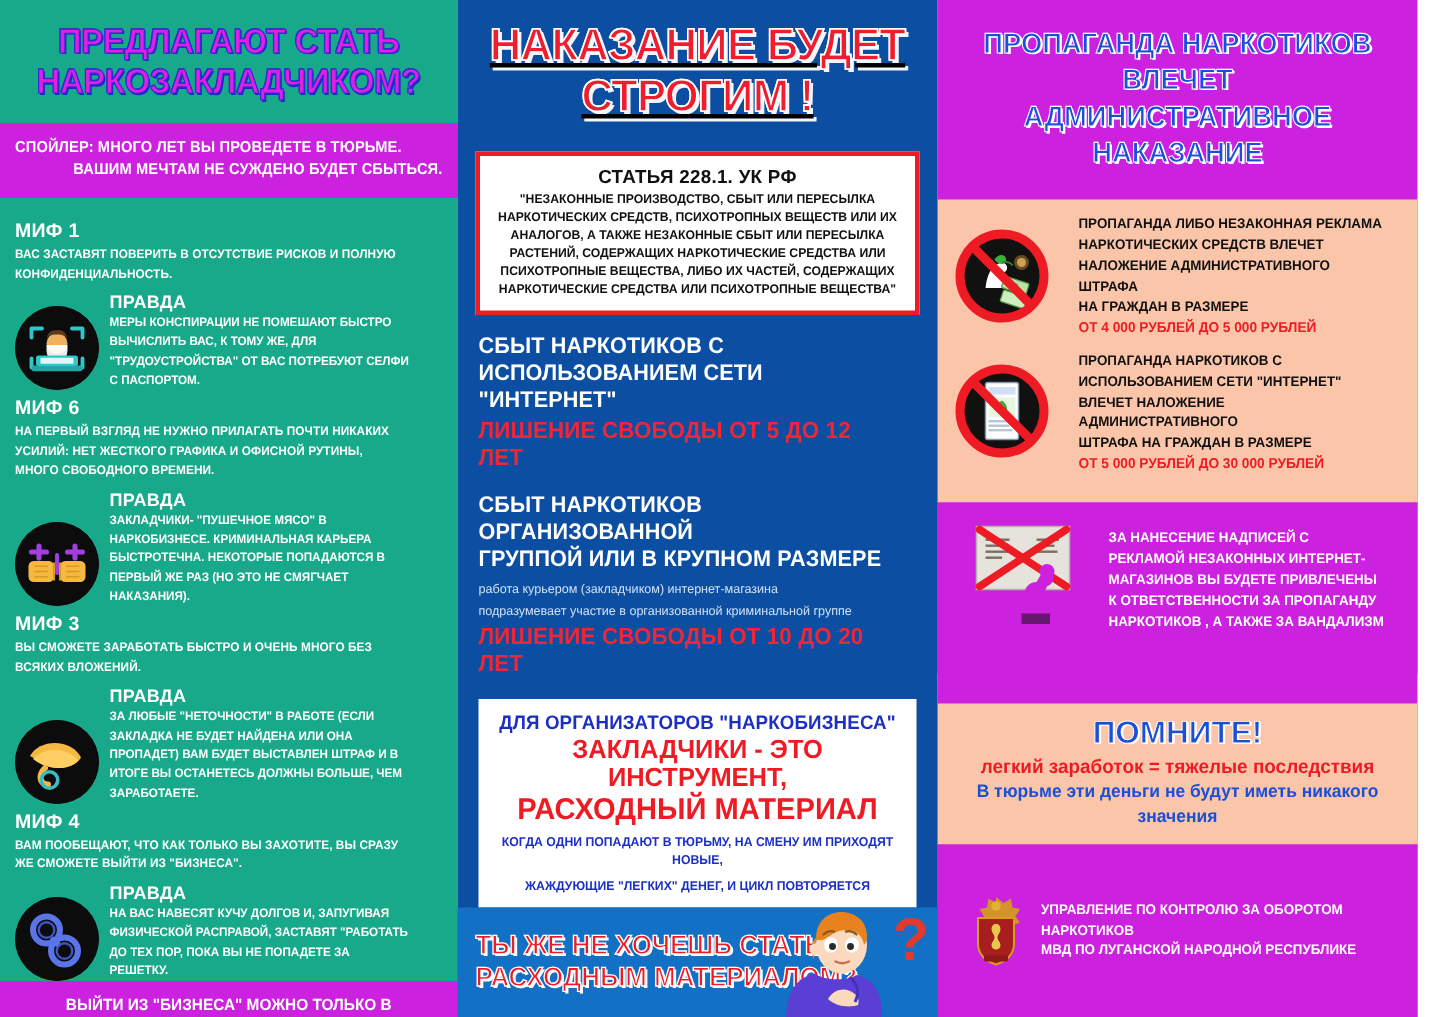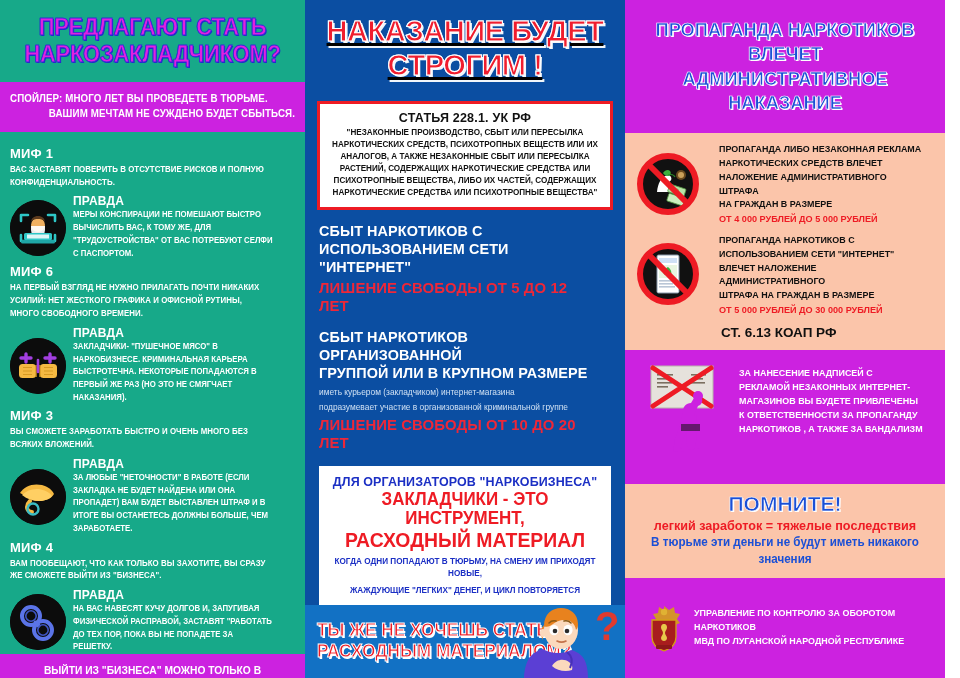--- a/index.html
+++ b/index.html
@@ -57,21 +57,21 @@
   .lt-body { flex: 1; padding: 10px 21px 0 10px; }
   .myth-title {
     color: #ffffff; font-weight: bold; font-size: 13px;
     margin-top: 4px; letter-spacing: 0.2px;
   }
   .myth-text {
     color: #ffffff; font-size: 8.3px; font-weight: bold;
     line-height: 1.55; margin-top: 2px; letter-spacing: 0.05px;
     transform: scaleX(0.95); transform-origin: left center;
   }
-  .truth-row { display: flex; gap: 7px; margin-top: 5px; align-items: center; }
+  .truth-row { display: flex; gap: 7px; margin-top: 5px; align-items: flex-end; }
   .truth-icon {
     flex: 0 0 auto; width: 56px; height: 56px; border-radius: 50%;
     background: #0c0c0c; position: relative; overflow: hidden; margin-top: 2px;
   }
   .truth-col { flex: 1; padding-top: 1px; }
   .truth-label {
     color: #ffffff; font-weight: bold; font-size: 12px; letter-spacing: 0.2px;
   }
   .truth-text {
     color: #ffffff; font-size: 8.2px; font-weight: bold;
@@ -319,21 +319,21 @@
         <div class="pen-head">СБЫТ НАРКОТИКОВ С</div>
         <div class="pen-head">ИСПОЛЬЗОВАНИЕМ СЕТИ "ИНТЕРНЕТ"</div>
         <div class="pen-term">ЛИШЕНИЕ СВОБОДЫ ОТ 5 ДО 12 ЛЕТ</div>
       </div>
 
       <div style="height:13px"></div>
 
       <div>
         <div class="pen-head">СБЫТ НАРКОТИКОВ ОРГАНИЗОВАННОЙ</div>
         <div class="pen-head">ГРУППОЙ ИЛИ В КРУПНОМ РАЗМЕРЕ</div>
-        <div class="pen-note">иметь курьером (закладчиком) интернет-магазина</div>
+        <div class="pen-note">работа курьером (закладчиком) интернет-магазина</div>
         <div class="pen-note">подразумевает участие в организованной криминальной группе</div>
         <div class="pen-term">ЛИШЕНИЕ СВОБОДЫ ОТ 10 ДО 20 ЛЕТ</div>
       </div>
 
       <div class="org-box">
         <div class="org-l1">ДЛЯ ОРГАНИЗАТОРОВ "НАРКОБИЗНЕСА"</div>
         <div class="org-l2">ЗАКЛАДЧИКИ - ЭТО ИНСТРУМЕНТ,</div>
         <div class="org-l3">РАСХОДНЫЙ МАТЕРИАЛ</div>
         <div class="org-note">КОГДА ОДНИ ПОПАДАЮТ В ТЮРЬМУ, НА СМЕНУ ИМ ПРИХОДЯТ НОВЫЕ,</div>
         <div class="org-note">ЖАЖДУЮЩИЕ "ЛЕГКИХ" ДЕНЕГ, И ЦИКЛ ПОВТОРЯЕТСЯ</div>
@@ -422,21 +422,20 @@
         </div>
         <div class="adm-col">
           <div class="adm-text">ПРОПАГАНДА  НАРКОТИКОВ С</div>
           <div class="adm-text">ИСПОЛЬЗОВАНИЕМ СЕТИ "ИНТЕРНЕТ"</div>
           <div class="adm-text">ВЛЕЧЕТ НАЛОЖЕНИЕ АДМИНИСТРАТИВНОГО</div>
           <div class="adm-text">ШТРАФА НА ГРАЖДАН В РАЗМЕРЕ</div>
           <div class="adm-sum">ОТ 5 000 РУБЛЕЙ ДО 30 000 РУБЛЕЙ</div>
         </div>
       </div>
 
-      <div class="adm-article">СТ.  6.13 КОАП РФ</div>
     </div>
 
     <div class="rt-vand">
       <div class="vand-icon">
         <svg viewBox="0 0 86 100" width="86" height="100">
           <rect x="6" y="8" width="62" height="42" fill="#e6e2dc" stroke="#b9b4ac" stroke-width="1"></rect>
           <g fill="#7b6f60" font-family="Liberation Sans, sans-serif" font-size="4">
             <rect x="12" y="16" width="16" height="1.6"></rect>
             <rect x="12" y="20" width="13" height="1.6"></rect>
             <rect x="12" y="24" width="15" height="1.6"></rect>

